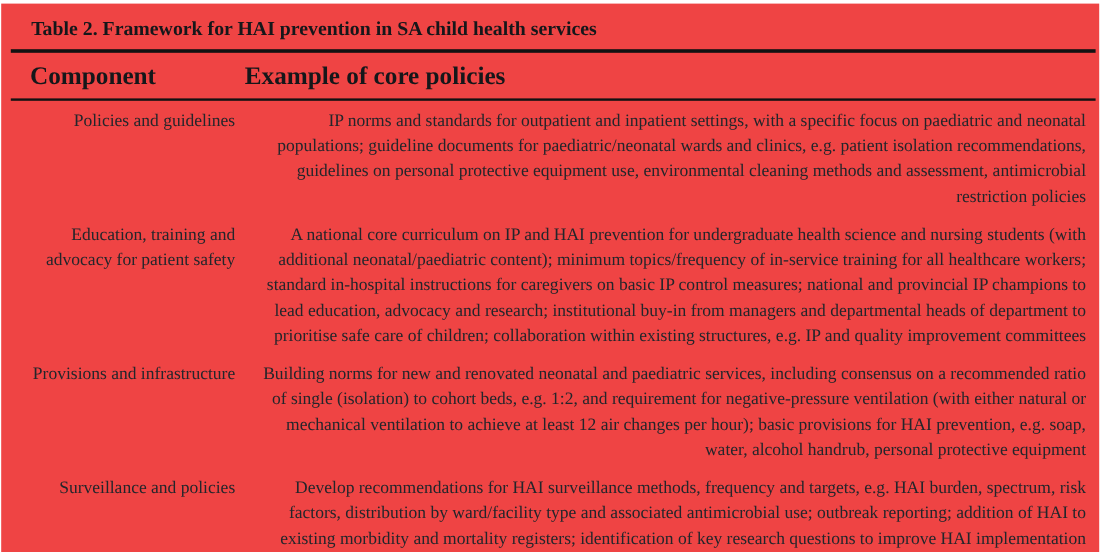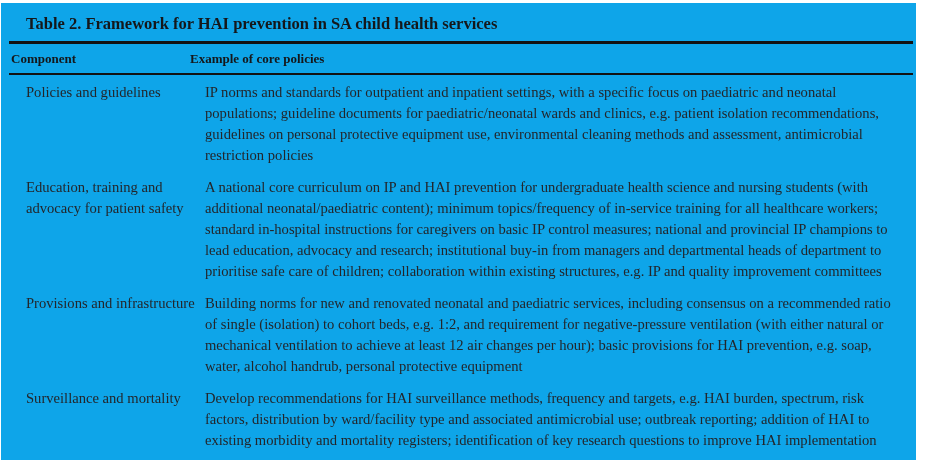--- a/index.html
+++ b/index.html
@@ -10,21 +10,21 @@
     height: 466px;
     overflow: hidden;
     font-family: "Liberation Serif", "DejaVu Serif", serif;
   }
   .panel {
     position: absolute;
     top: 3px;
     left: 1px;
     width: 915px;
     height: 457px;
-    background: #0ea5e9;
+    background: #ef4444;
     color: #23262b;
   }
   .title {
     font-weight: bold;
     font-size: 16.5px;
     line-height: 20px;
     margin: 11px 0 7px 25px;
     color: #15171a;
   }
   .rule-thick {
@@ -35,29 +35,30 @@
   }
   .rule-thin {
     height: 2px;
     background: #121212;
     margin-left: 8px;
     width: 904px;
   }
   .hdr-row {
     display: grid;
     grid-template-columns: 179px 1fr;
-    margin-left: 10px;
+    margin-left: 24px;
     padding: 7px 0 6px 0;
     font-weight: bold;
-    font-size: 13px;
+    font-size: 21px;
     color: #15171a;
   }
   .rows {
     margin-left: 25px;
     padding-top: 7px;
+    text-align: right;
   }
   .trow {
     display: grid;
     grid-template-columns: 179px 1fr;
     margin-bottom: 11px;
     font-size: 14.6px;
     line-height: 21px;
   }
   .cell-component {
     padding-right: 9px;
@@ -93,18 +94,18 @@
       <div class="cell-component">Education, training and advocacy for patient safety</div>
       <div class="cell-content">A national core curriculum on IP and HAI prevention for undergraduate health science and nursing students (with additional neonatal/paediatric content); minimum topics/frequency of in-service training for all healthcare workers; standard in-hospital instructions for caregivers on basic IP control measures; national and provincial IP champions to lead education, advocacy and research; institutional buy-in from managers and departmental heads of department to prioritise safe care of children; collaboration within existing structures, e.g. IP and quality improvement committees</div>
     </div>
 
     <div class="trow">
       <div class="cell-component">Provisions and infrastructure</div>
       <div class="cell-content">Building norms for new and renovated neonatal and paediatric services, including consensus on a recommended ratio of single (isolation) to cohort beds, e.g. 1:2, and requirement for negative-pressure ventilation (with either natural or mechanical ventilation to achieve at least 12 air changes per hour); basic provisions for HAI prevention, e.g. soap, water, alcohol handrub, personal protective equipment</div>
     </div>
 
     <div class="trow">
-      <div class="cell-component">Surveillance and mortality</div>
+      <div class="cell-component">Surveillance and policies</div>
       <div class="cell-content">Develop recommendations for HAI surveillance methods, frequency and targets, e.g. HAI burden, spectrum, risk factors, distribution by ward/facility type and associated antimicrobial use; outbreak reporting; addition of HAI to existing morbidity and mortality registers; identification of key research questions to improve HAI implementation</div>
     </div>
 
   </div>
 </div>
 
 </body></html>

